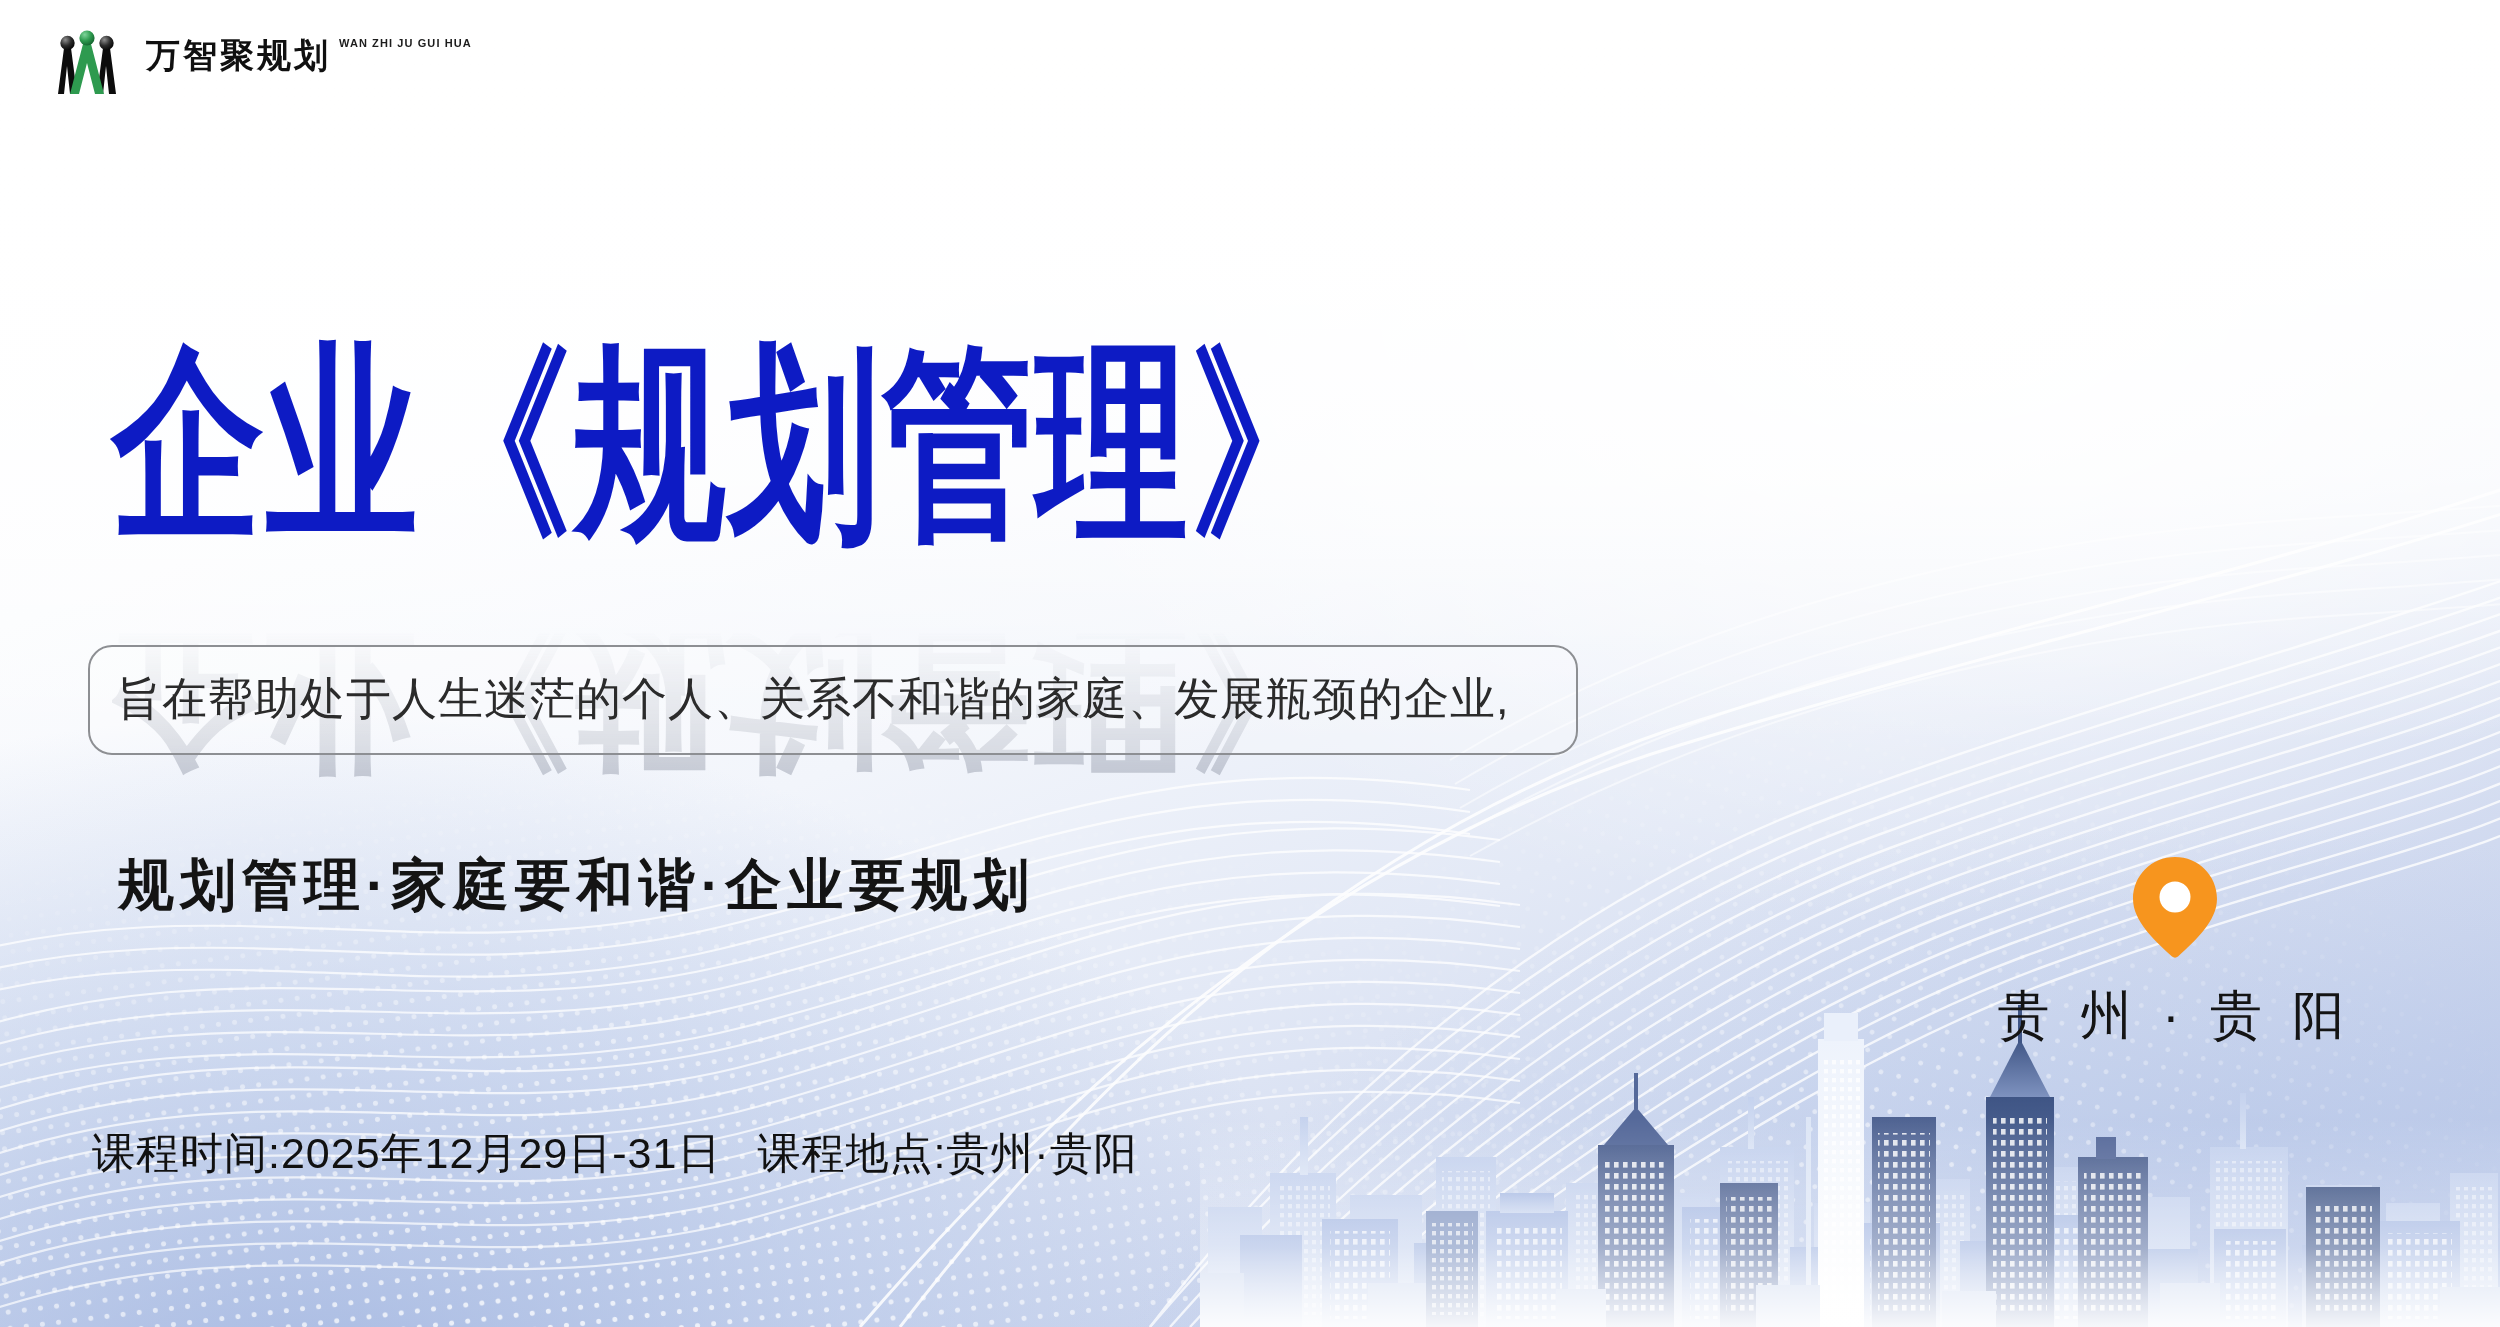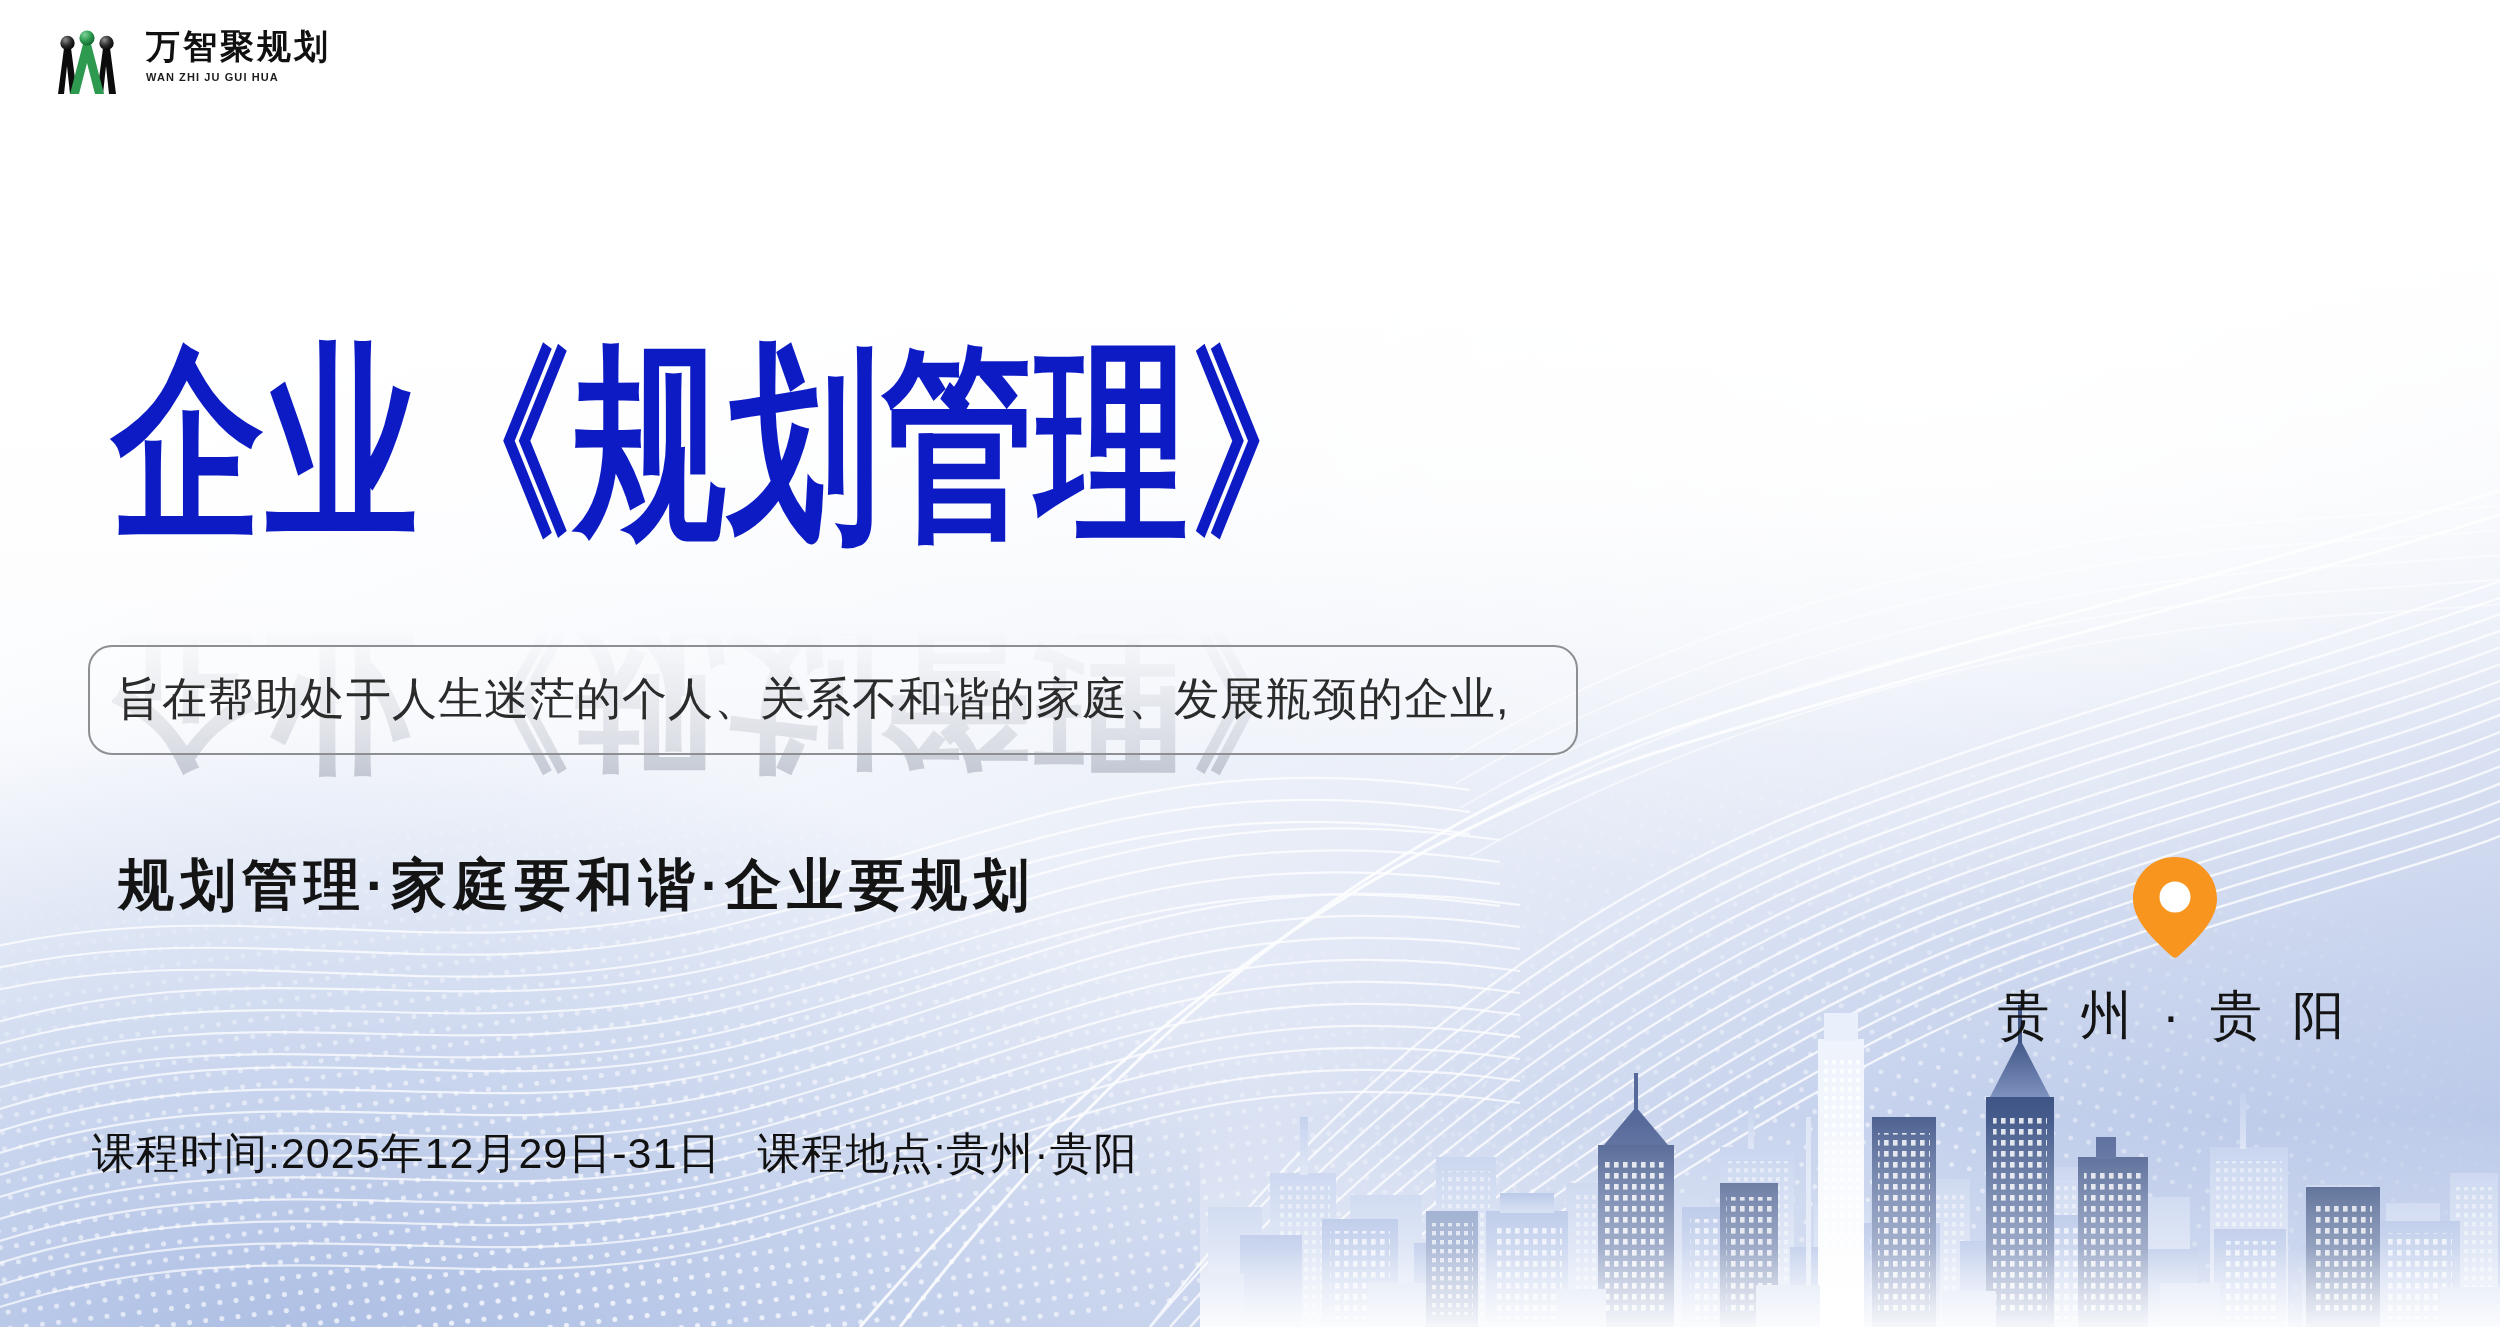--- a/index.html
+++ b/index.html
@@ -64,21 +64,21 @@
   #bg-skyline svg { width: 100%; height: 100%; display: block; }
 
   
   #logo {
     position: absolute;
     left: 44px; top: 18px;
     display: flex; align-items: center; gap: 16px;
     z-index: 30;
   }
   #logo-mark { width: 86px; height: 76px; display: block; }
-  .logo-words { display: flex; flex-direction: column; align-items: flex-start; gap: 8px; }
+  .logo-words { display: flex; flex-direction: row; align-items: flex-start; gap: 8px; }
   #logo-cn {
     font-family: "Liberation Serif", "DejaVu Serif", serif;
     font-size: 34px; font-weight: 700; color: #101010;
     letter-spacing: 3px; line-height: 1.05;
   }
   #logo-py {
     font-size: 11px; font-weight: 700; color: #1c1c1c;
     letter-spacing: 1.1px; line-height: 1;
   }
 

